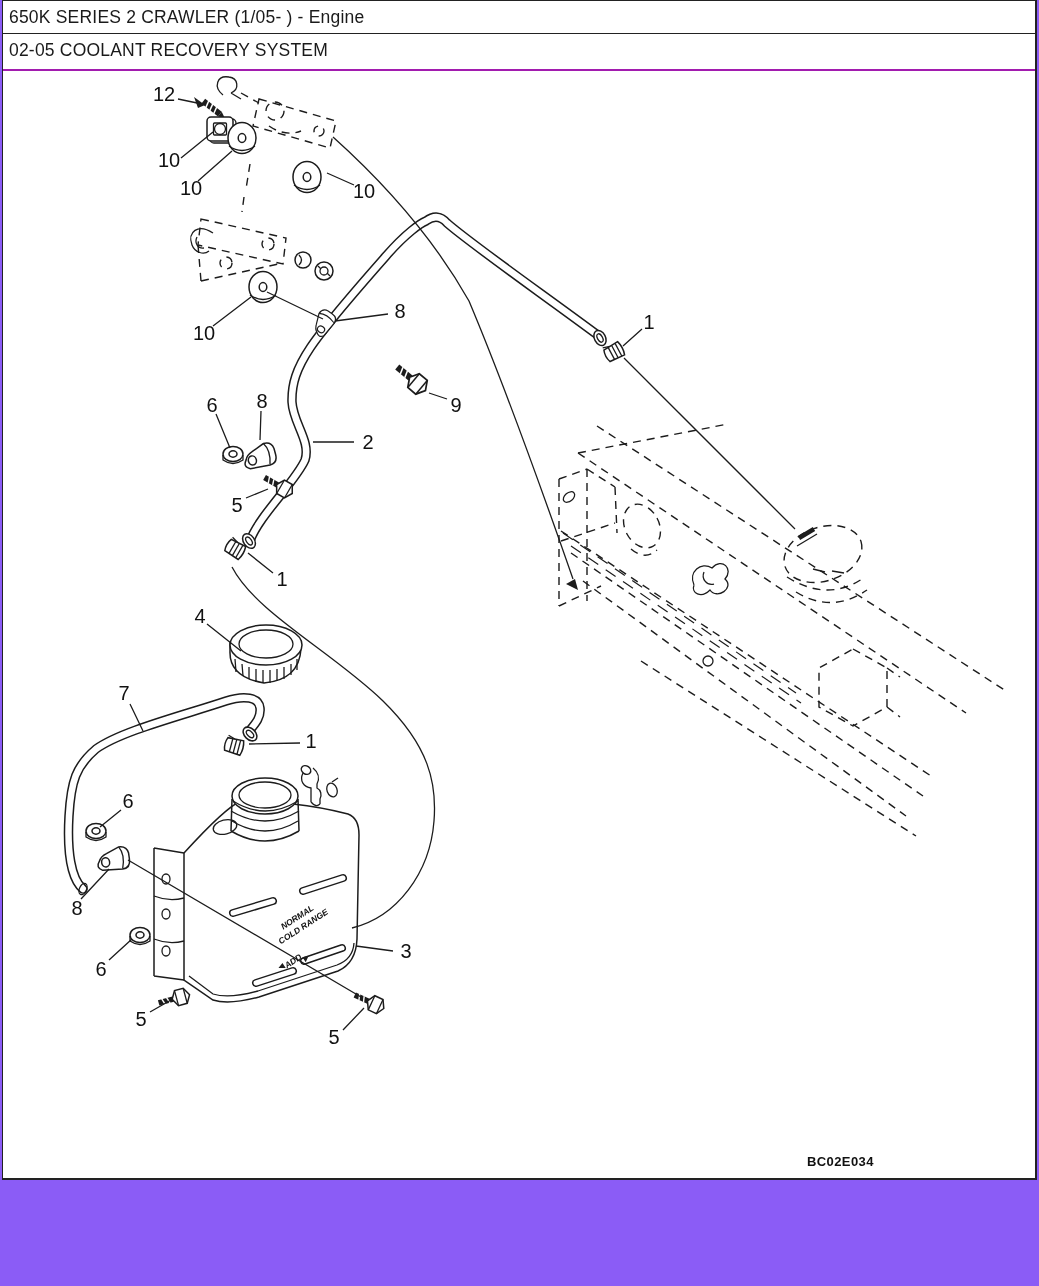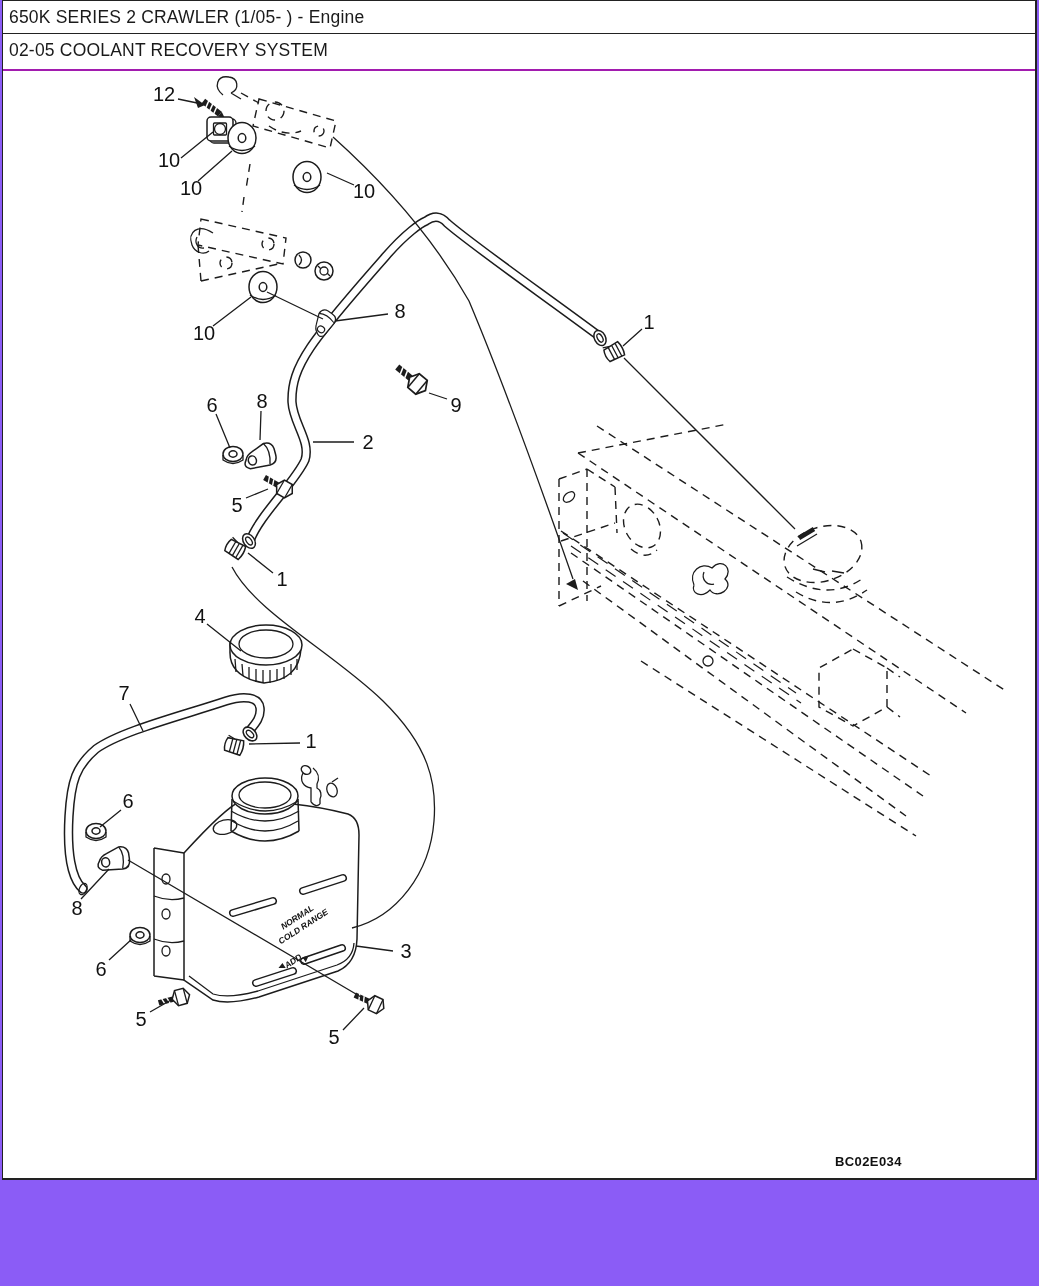--- a/index.html
+++ b/index.html
@@ -7,21 +7,21 @@
         font-family:"Liberation Sans",sans-serif;color:#111;overflow:hidden;}
   .doc{position:absolute;left:2px;top:0;width:1032px;height:1177px;
        border:1px solid #222;border-right-width:2px;border-bottom-width:2px;background:#fff;}
   .hdr-row{box-sizing:border-box;padding:6px 0 4px 6px;font-size:17.5px;letter-spacing:.2px;color:#1a1a1a;}
   .hdr-row1{border-bottom:1px solid #222;height:33px;}
   .hdr-row2{border-bottom:2px solid #a21caf;height:37px;}
   .diagram-wrap{position:absolute;left:0;top:0;width:1032px;height:1177px;pointer-events:none;}
   svg{position:absolute;left:0;top:0;}
   .callout{position:absolute;transform:translate(-50%,-50%);
            font-weight:normal;font-size:20px;color:#111;line-height:1;}
-  .figcode{position:absolute;left:832px;top:1153px;font-weight:bold;font-size:13px;
+  .figcode{position:absolute;left:804px;top:1153px;font-weight:bold;font-size:13px;
            letter-spacing:.4px;color:#111;}
   .ln{stroke:#1c1c1c;fill:none;stroke-width:1.5;}
   .thin{stroke:#1c1c1c;fill:none;stroke-width:1.3;}
   .dash{stroke:#1c1c1c;fill:none;stroke-width:1.4;stroke-dasharray:8 6;}
   .dash2{stroke:#1c1c1c;fill:none;stroke-width:1.2;stroke-dasharray:12 9;}
   .tube-o{stroke:#1c1c1c;fill:none;stroke-width:9.5;stroke-linecap:round;}
   .tube-i{stroke:#fff;fill:none;stroke-width:6.5;stroke-linecap:round;}
   .slot-o{stroke:#1c1c1c;fill:none;stroke-width:8;stroke-linecap:round;}
   .slot-i{stroke:#fff;fill:none;stroke-width:5;stroke-linecap:round;}
   .wfill{fill:#fff;stroke:#1c1c1c;stroke-width:1.5;}

